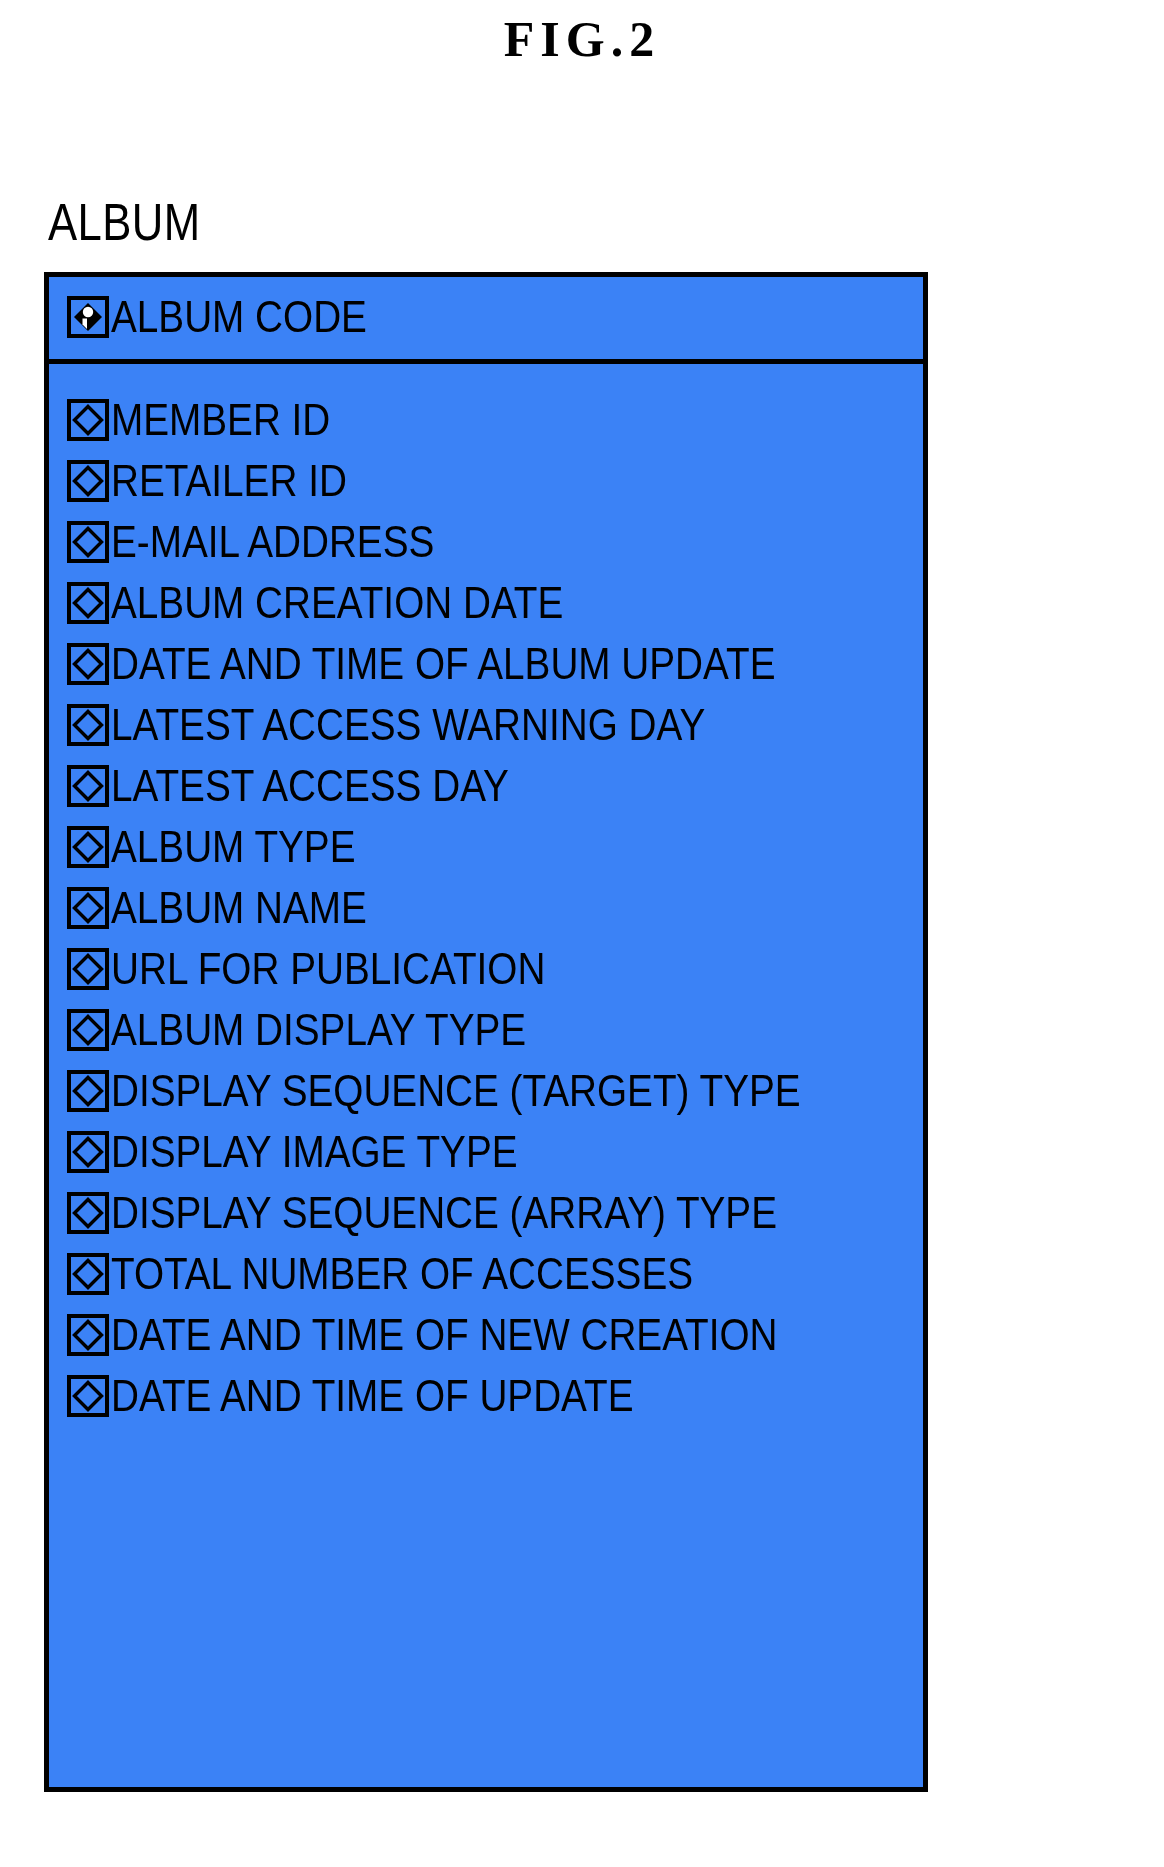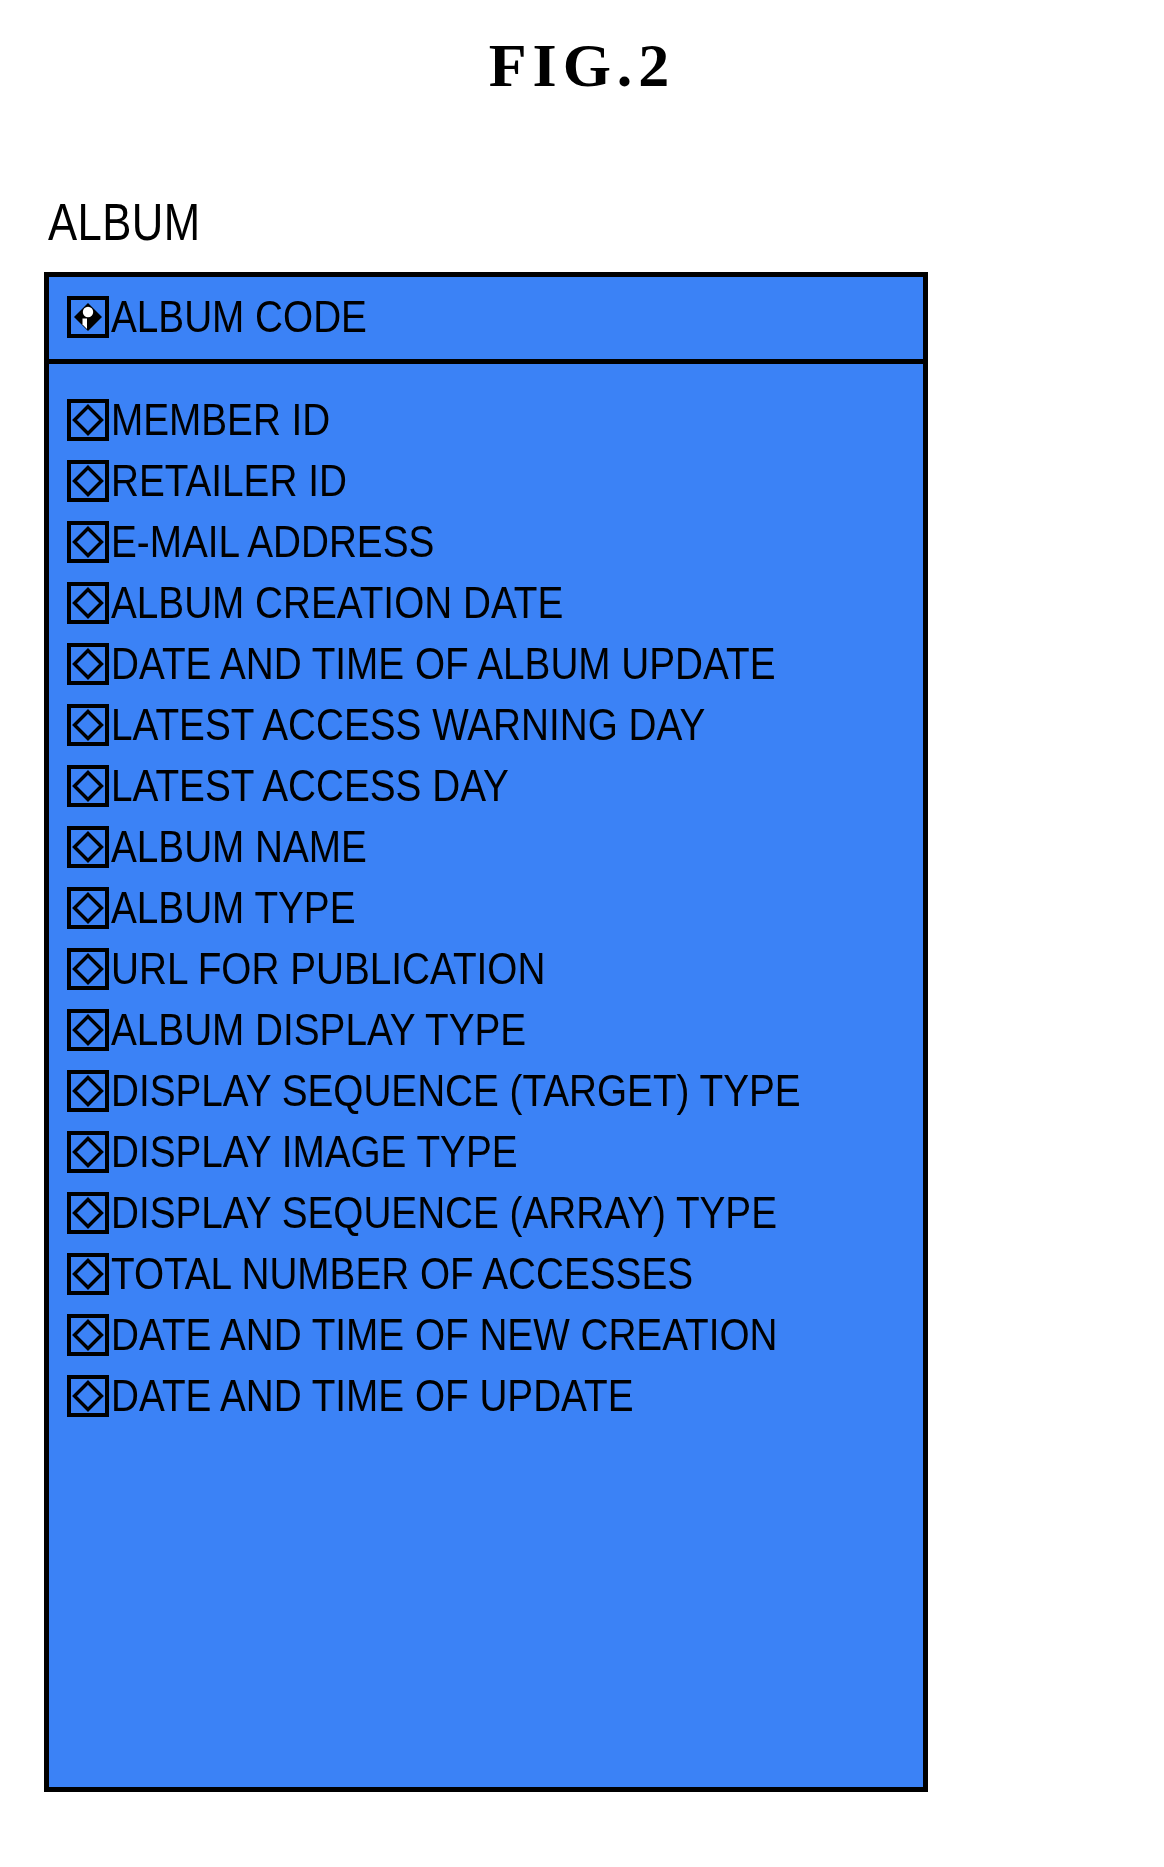--- a/index.html
+++ b/index.html
@@ -19,26 +19,25 @@
   }
 
   
   .fig-title {
     position: absolute;
     top: 14px;
     left: 0;
     width: 1164px;
     text-align: center;
     font-family: "Liberation Serif", serif;
-    font-size: 62px;
+    font-size: 50px;
     font-weight: 700;
     letter-spacing: 6px;
     line-height: 1;
     white-space: pre;
-    margin-top: 20px;
   }
 
   
   .entity-name {
     position: absolute;
     top: 196px;
     left: 48px;
     font-size: 52px;
     font-weight: 400;
     line-height: 1;
@@ -195,31 +194,31 @@
       <span class="row-label">LATEST ACCESS DAY</span>
     </div>
 
     <div class="row">
       <span class="icon">
         <svg viewBox="0 0 42 42" width="42" height="42" aria-hidden="true">
           <rect x="2" y="2" width="38" height="38" fill="none" stroke="#000" stroke-width="4"></rect>
           <path d="M21 7.5 L34.5 21 L21 34.5 L7.5 21 Z" fill="none" stroke="#000" stroke-width="3.4"></path>
         </svg>
       </span>
+      <span class="row-label">ALBUM TYPE</span>
+    </div>
+
+    <div class="row">
+      <span class="icon">
+        <svg viewBox="0 0 42 42" width="42" height="42" aria-hidden="true">
+          <rect x="2" y="2" width="38" height="38" fill="none" stroke="#000" stroke-width="4"></rect>
+          <path d="M21 7.5 L34.5 21 L21 34.5 L7.5 21 Z" fill="none" stroke="#000" stroke-width="3.4"></path>
+        </svg>
+      </span>
       <span class="row-label">ALBUM NAME</span>
-    </div>
-
-    <div class="row">
-      <span class="icon">
-        <svg viewBox="0 0 42 42" width="42" height="42" aria-hidden="true">
-          <rect x="2" y="2" width="38" height="38" fill="none" stroke="#000" stroke-width="4"></rect>
-          <path d="M21 7.5 L34.5 21 L21 34.5 L7.5 21 Z" fill="none" stroke="#000" stroke-width="3.4"></path>
-        </svg>
-      </span>
-      <span class="row-label">ALBUM TYPE</span>
     </div>
 
     <div class="row">
       <span class="icon">
         <svg viewBox="0 0 42 42" width="42" height="42" aria-hidden="true">
           <rect x="2" y="2" width="38" height="38" fill="none" stroke="#000" stroke-width="4"></rect>
           <path d="M21 7.5 L34.5 21 L21 34.5 L7.5 21 Z" fill="none" stroke="#000" stroke-width="3.4"></path>
         </svg>
       </span>
       <span class="row-label">URL FOR PUBLICATION</span>

